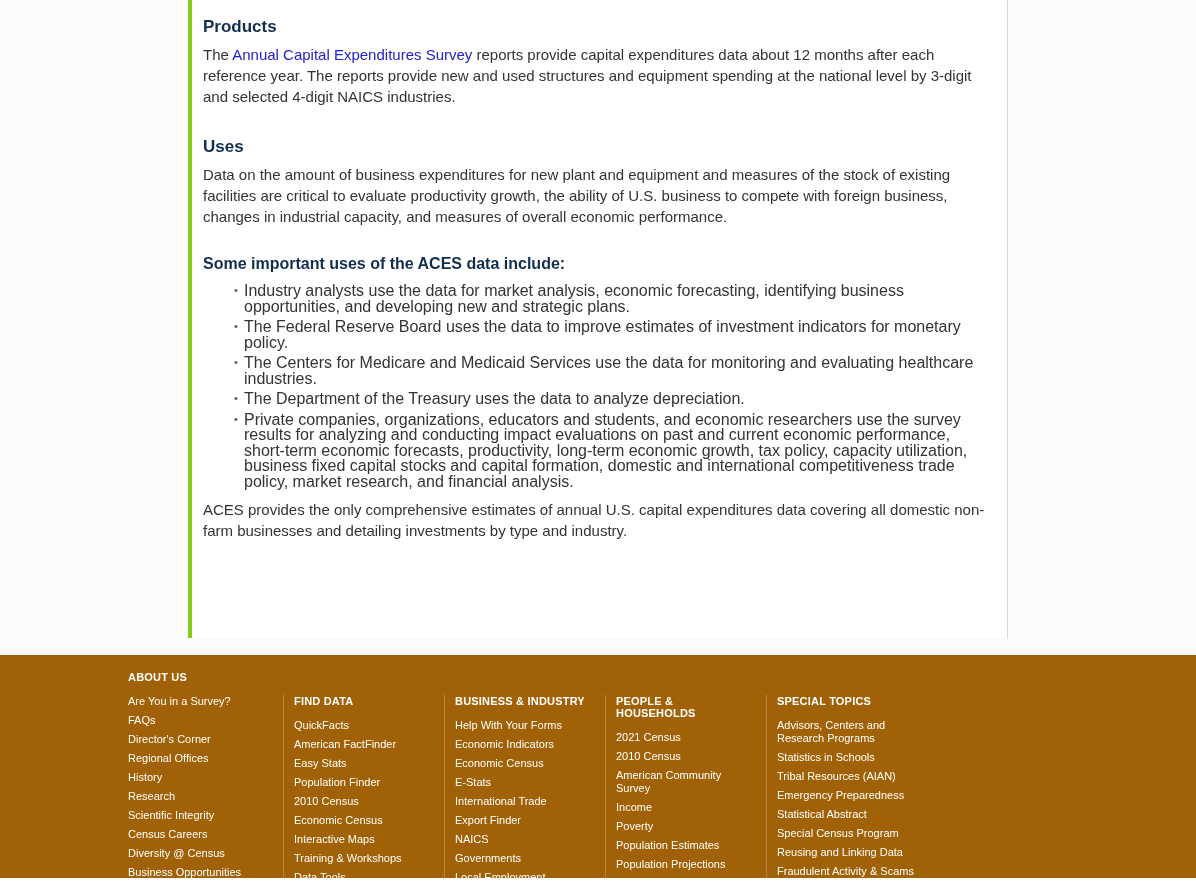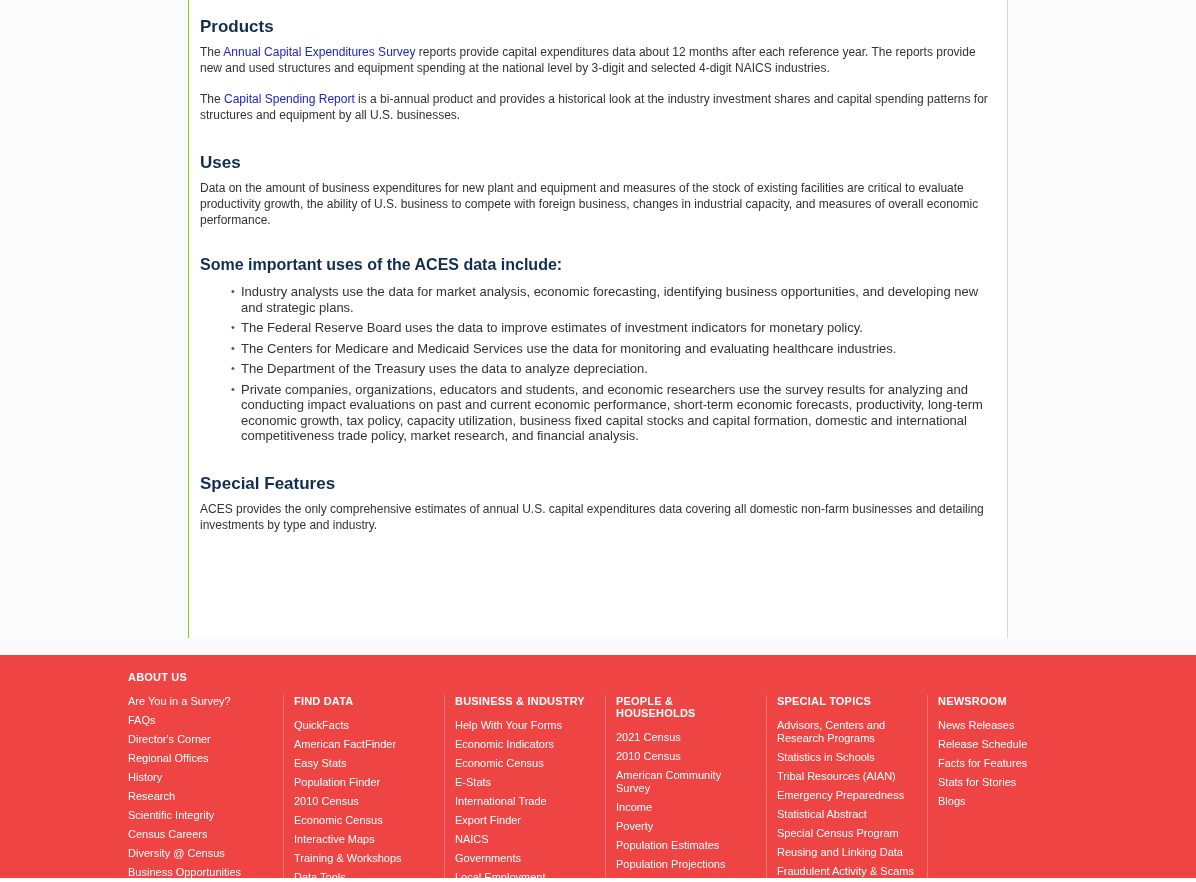--- a/index.html
+++ b/index.html
@@ -6,42 +6,42 @@
   html, body { margin: 0; padding: 0; }
   body {
     width: 1196px; height: 882px; overflow: hidden;
     font-family: "Liberation Sans", "DejaVu Sans", sans-serif;
     background: #fbfbfb;
   }
   .main-bg { height: 655px; background: #fbfbfb; }
   .content-panel {
     width: 820px; height: 638px; margin: 0 auto;
     background: #ffffff;
-    border-left: 1px solid #84cc16; border-right: 1px solid #d8d8d8;
+    border-left: 4px solid #84cc16; border-right: 1px solid #d8d8d8;
     padding: 12px 18px 0 11px; overflow: hidden;
   }
   h2.section-heading { font-size: 17px; color: #112e51; margin: 30px 0 7px; font-weight: bold; }
   h2.section-heading.first { margin-top: 5px; }
   h3.sub-heading { font-size: 16px; color: #112e51; margin: 28px 0 10px; font-weight: bold; }
-  p.body-text { font-size: 12px; color: #333333; line-height: 16px; margin: 0 0 15px; }
+  p.body-text { font-size: 15px; color: #333333; line-height: 21px; margin: 0 0 15px; }
   p.body-text.tight { margin-bottom: 0; }
   a.inline-link { color: #2222cc; text-decoration: none; }
 
   ul.uses-list { margin: 0 0 10px; padding: 0 0 0 31px; list-style: none; }
   ul.uses-list li {
-    position: relative; font-size: 13px; color: #333333;
+    position: relative; font-size: 16px; color: #333333;
     line-height: 15.5px; margin-bottom: 5px; padding-left: 10px;
   }
   ul.uses-list li::before {
     content: "\2022"; position: absolute; left: 0; top: 0;
     color: #555555; font-size: 11px;
   }
 
   .footer {
-    height: 223px; background: #ef4444;
+    height: 223px; background: #a16207;
     padding: 16px 0 0 128px; overflow: hidden;
     display: flex; align-items: stretch;
   }
   .footer-col { width: 161px; padding: 0 10px; flex: 0 0 auto; }
   .footer-col:first-child { padding-left: 0; width: 155px; }
   .footer-col + .footer-col { border-left: 1px solid rgba(255,255,255,0.25); margin-top: 24px; }
   .footer-heading {
     color: #ffffff; font-size: 11px; font-weight: bold;
     letter-spacing: 0.2px; margin-bottom: 11px;
   }
@@ -52,35 +52,33 @@
   .bottom-strip { height: 4px; background: #ffffff; }
 </style>
 </head>
 <body>
 
 <div class="main-bg">
   <div class="content-panel">
 
     <h2 class="section-heading first">Products</h2>
     <p class="body-text"><span>The </span><a href="#" class="inline-link">Annual Capital Expenditures Survey</a><span> reports provide capital expenditures data about 12 months after each reference year. The reports provide new and used structures and equipment spending at the national level by 3-digit and selected 4-digit NAICS industries.</span></p>
-    <p class="body-text"><span>The </span><a href="#" class="inline-link">Capital Spending Report</a><span> is a bi-annual product and provides a historical look at the industry investment shares and capital spending patterns for structures and equipment by all U.S. businesses.</span></p>
 
     <h2 class="section-heading">Uses</h2>
     <p class="body-text">Data on the amount of business expenditures for new plant and equipment and measures of the stock of existing facilities are critical to evaluate productivity growth, the ability of U.S. business to compete with foreign business, changes in industrial capacity, and measures of overall economic performance.</p>
 
     <h3 class="sub-heading">Some important uses of the ACES data include:</h3>
     <ul class="uses-list" id="uses-list">
         <li>Industry analysts use the data for market analysis, economic forecasting, identifying business opportunities, and developing new and strategic plans.</li>
         <li>The Federal Reserve Board uses the data to improve estimates of investment indicators for monetary policy.</li>
         <li>The Centers for Medicare and Medicaid Services use the data for monitoring and evaluating healthcare industries.</li>
         <li>The Department of the Treasury uses the data to analyze depreciation.</li>
         <li>Private companies, organizations, educators and students, and economic researchers use the survey results for analyzing and conducting impact evaluations on past and current economic performance, short-term economic forecasts, productivity, long-term economic growth, tax policy, capacity utilization, business fixed capital stocks and capital formation, domestic and international competitiveness trade policy, market research, and financial analysis.</li>
       </ul>
 
-    <h2 class="section-heading">Special Features</h2>
     <p class="body-text tight">ACES provides the only comprehensive estimates of annual U.S. capital expenditures data covering all domestic non-farm businesses and detailing investments by type and industry.</p>
 
   </div>
 </div>
 
 <div class="footer" id="footer-columns">
     <div class="footer-col">
       <div class="footer-heading">ABOUT US</div>
       <a href="#" class="footer-link">Are You in a Survey?</a>
       <a href="#" class="footer-link">FAQs</a>
@@ -135,22 +133,14 @@
       <a href="#" class="footer-link">Advisors, Centers and Research Programs</a>
       <a href="#" class="footer-link">Statistics in Schools</a>
       <a href="#" class="footer-link">Tribal Resources (AIAN)</a>
       <a href="#" class="footer-link">Emergency Preparedness</a>
       <a href="#" class="footer-link">Statistical Abstract</a>
       <a href="#" class="footer-link">Special Census Program</a>
       <a href="#" class="footer-link">Reusing and Linking Data</a>
       <a href="#" class="footer-link">Fraudulent Activity &amp; Scams</a>
       <a href="#" class="footer-link">USA.gov</a>
     </div>
-    <div class="footer-col">
-      <div class="footer-heading">NEWSROOM</div>
-      <a href="#" class="footer-link">News Releases</a>
-      <a href="#" class="footer-link">Release Schedule</a>
-      <a href="#" class="footer-link">Facts for Features</a>
-      <a href="#" class="footer-link">Stats for Stories</a>
-      <a href="#" class="footer-link">Blogs</a>
-    </div>
   </div>
 <div class="bottom-strip"></div>
 
 </body></html>

